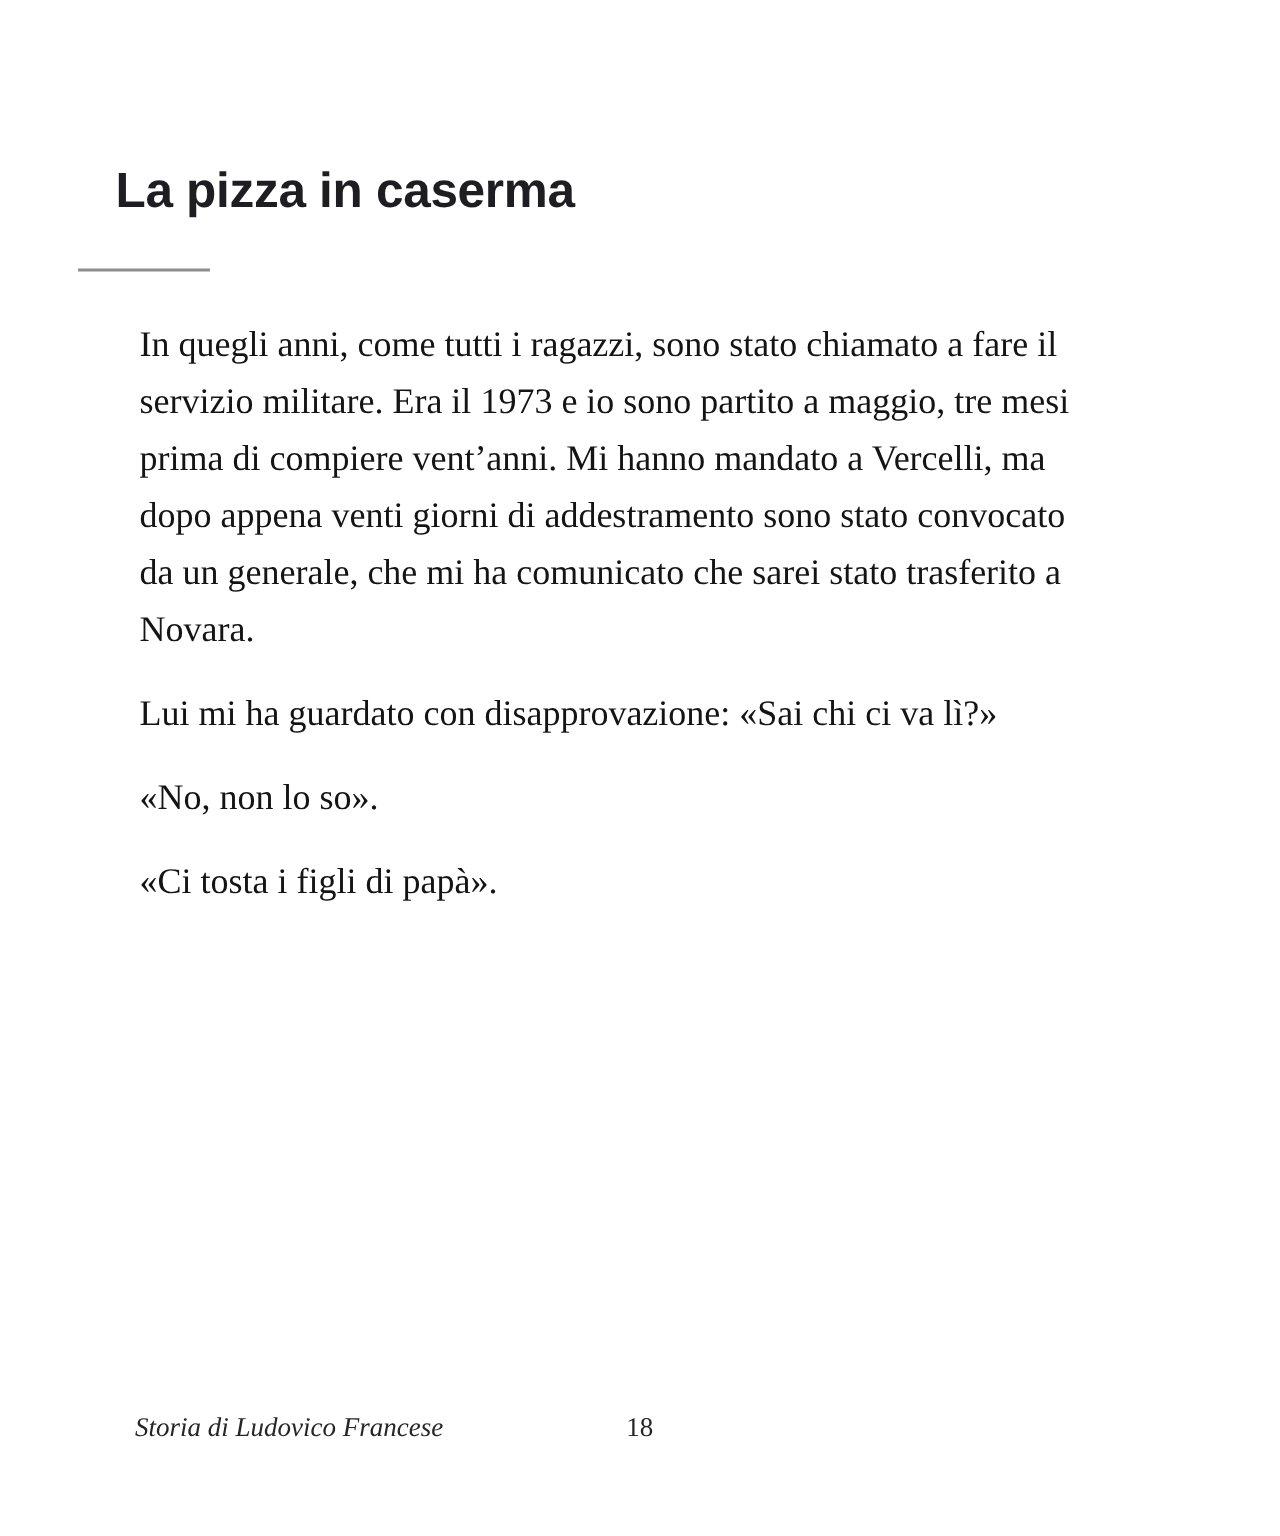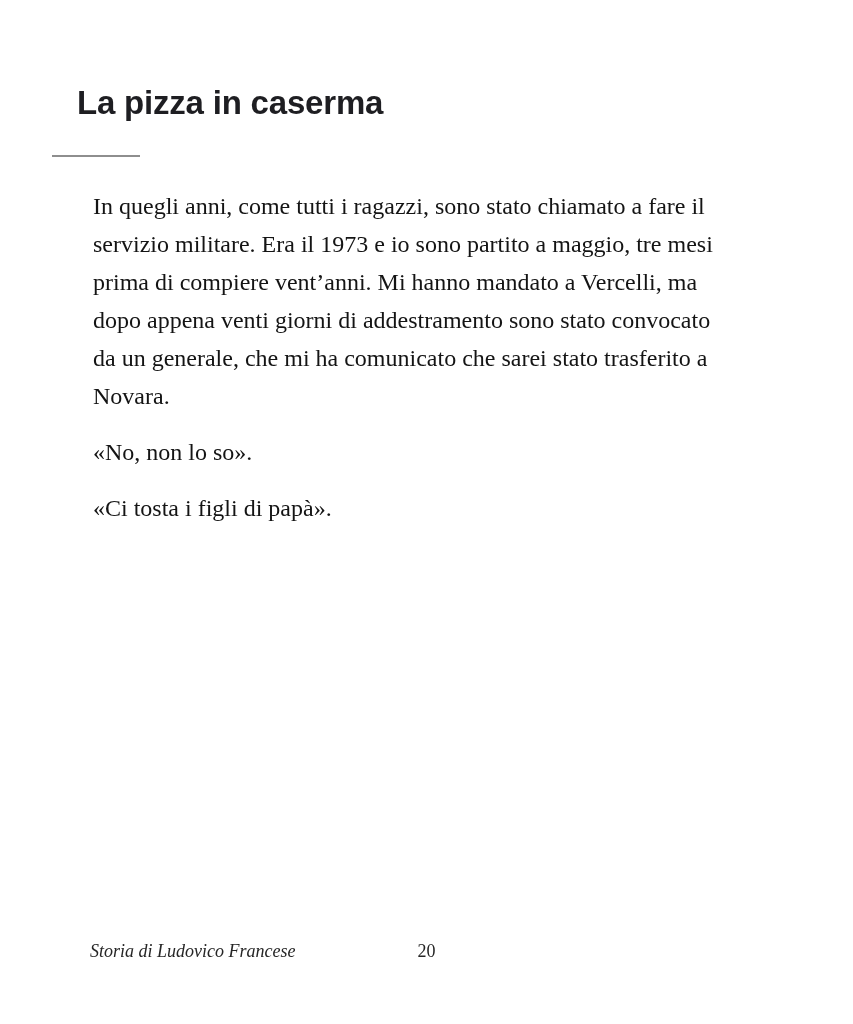--- a/index.html
+++ b/index.html
@@ -13,21 +13,21 @@
     height: 1024px;
     background: #ffffff;
     overflow: hidden;
     font-family: "Liberation Serif", serif;
   }
   .content {
     position: absolute;
     top: 0;
     left: 77px;
     width: 722px;
-    padding-top: 82px;
+    padding-top: 106px;
   }
   .chapter-title {
     margin: 0;
     font-family: "Liberation Sans", "DejaVu Sans", sans-serif;
     font-weight: 600;
     font-size: 33px;
     line-height: 41px;
     letter-spacing: -0.2px;
     color: #1e1e22;
   }
@@ -82,22 +82,23 @@
 
     <hr class="section-divider">
 
     <div class="body-text">
       <p>In quegli anni, come tutti i ragazzi, sono stato chiamato a fare il
 servizio militare. Era il 1973 e io sono partito a maggio, tre mesi
 prima di compiere vent’anni. Mi hanno mandato a Vercelli, ma
 dopo appena venti giorni di addestramento sono stato convocato
 da un generale, che mi ha comunicato che sarei stato trasferito a
 Novara.</p>
+      <p>Lui mi ha guardato con disapprovazione: «Sai chi ci va lì?»</p>
       <p>«No, non lo so».</p>
       <p>«Ci tosta i figli di papà».</p>
     </div>
   </div>
 
   <div class="footer">
     <span class="footer-running-title">Storia di Ludovico Francese</span>
-    <span class="footer-page-number">20</span>
+    <span class="footer-page-number">18</span>
   </div>
 </div>
 
 </body></html>

